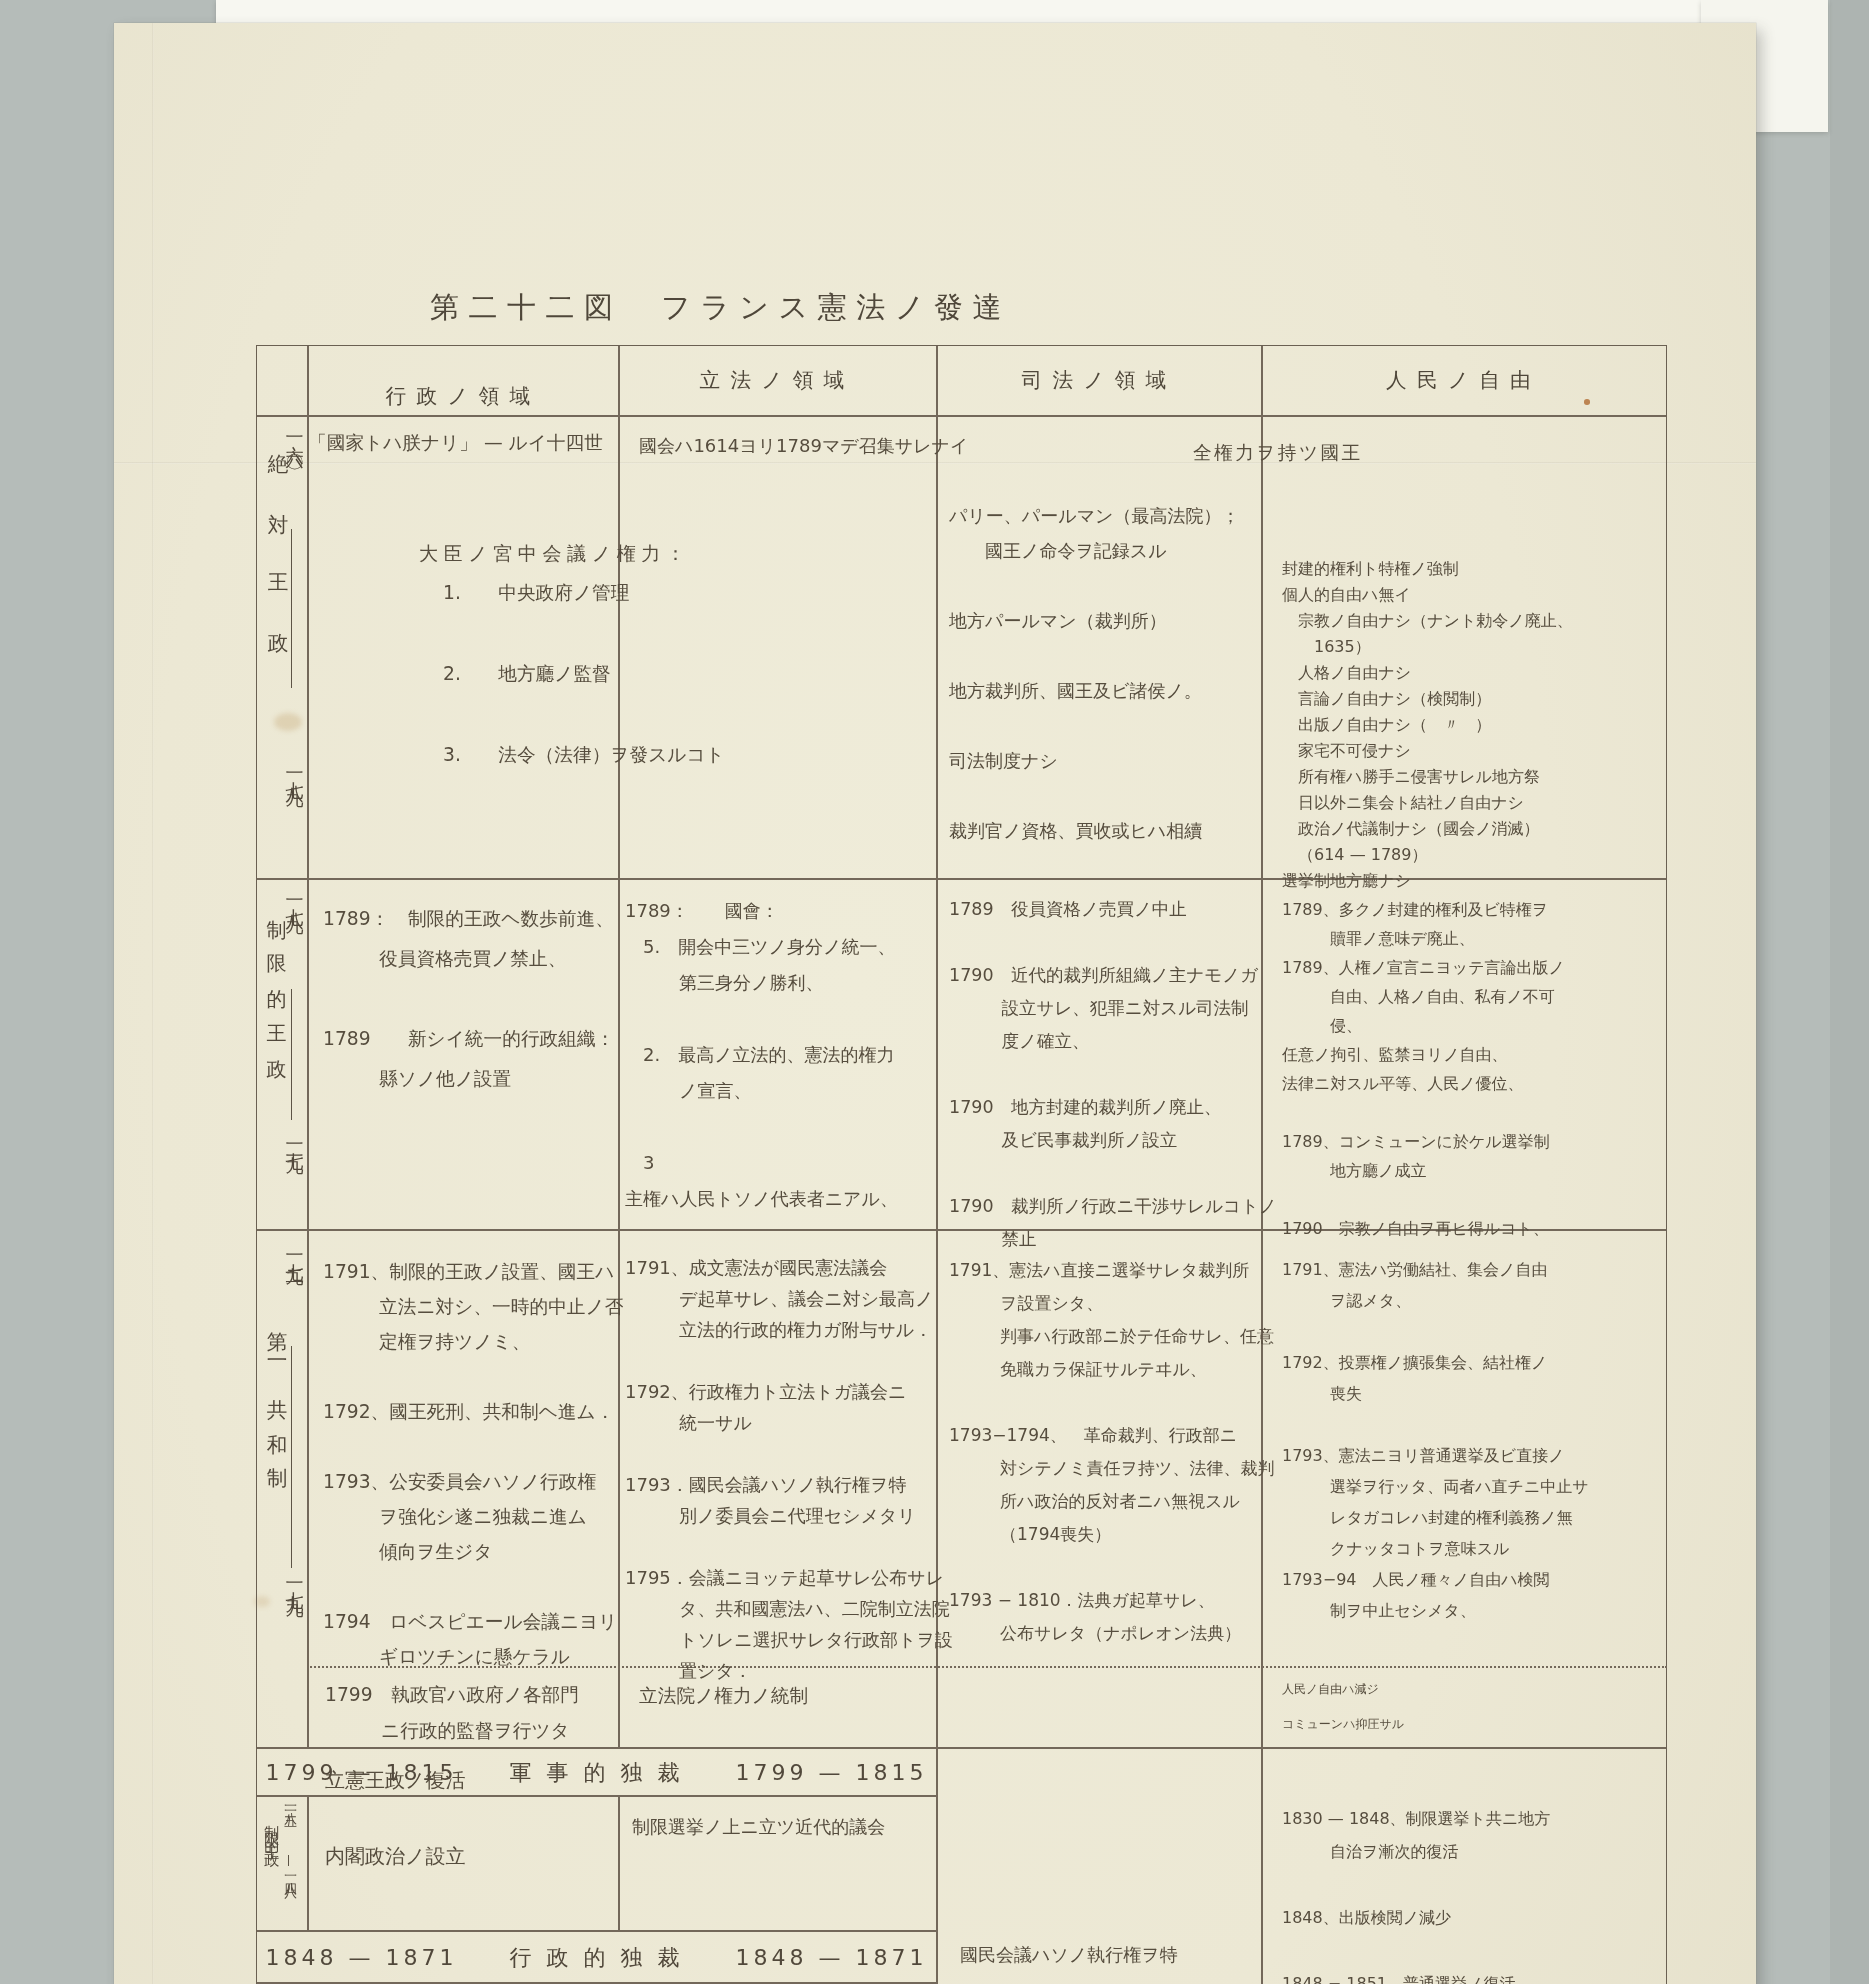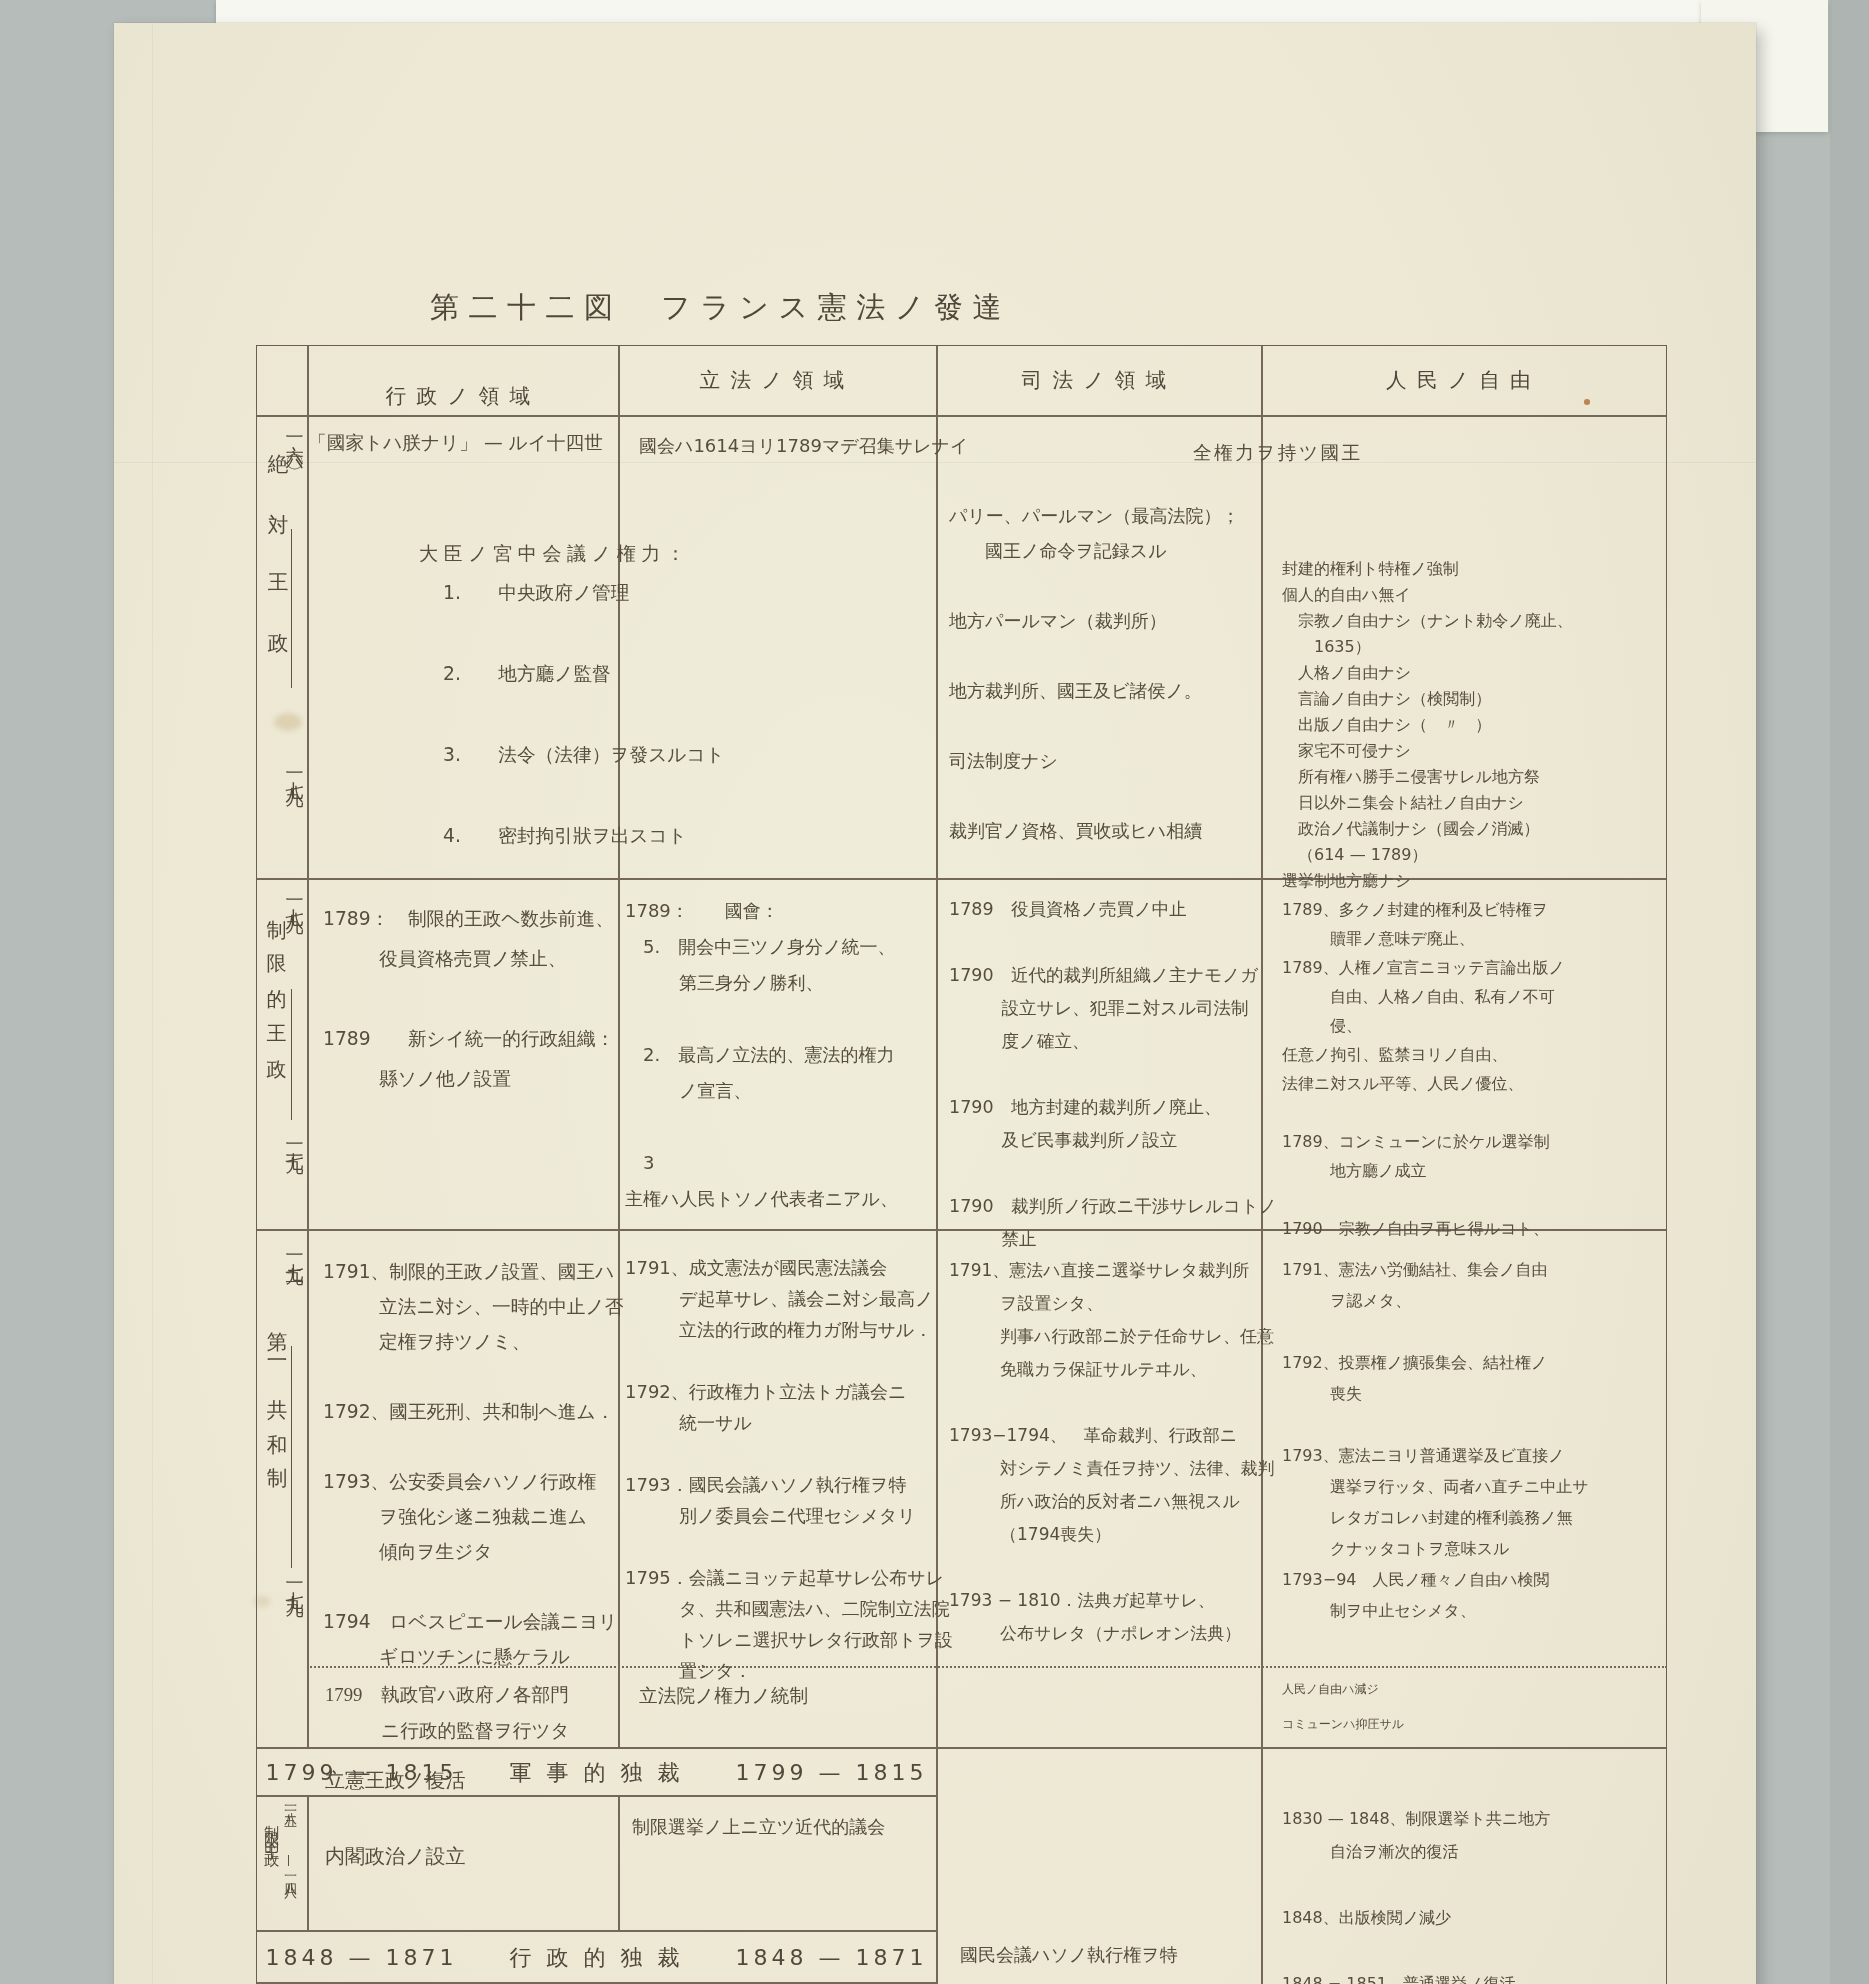--- a/index.html
+++ b/index.html
@@ -94,37 +94,37 @@
       <div class="eline" style="left:34px;top:1000px;height:222px;"></div>
       <div class="vert" style="left:25.4px;top:1227px;font-size:18px;letter-spacing:4px;">一七九九</div>
 
       <div class="vert" style="left:4.8px;top:1467px;font-size:15px;letter-spacing:7.1px;">制限的王政</div>
       <div class="vert" style="left:24.6px;top:1453px;font-size:12.7px;letter-spacing:2.4px;">一八一五</div>
       <div class="eline" style="left:31px;top:1509px;height:11px;"></div>
       <div class="vert" style="left:24.6px;top:1523px;font-size:12.7px;letter-spacing:2.4px;">一八四八</div>
 
       <div class="one" style="left:51px;top:84px;">「國家トハ朕ナリ」 — ルイ十四世</div>
       <div class="one" style="left:162px;top:195px;font-size:19px;letter-spacing:5.6px;">大臣ノ宮中会議ノ権力：</div>
-      <div class="cell" style="left:186px;top:206px;line-height:81px;font-size:18.7px;"><div class="ln">1.　　中央政府ノ管理</div><div class="ln">2.　　地方廳ノ監督</div><div class="ln">3.　　法令（法律）ヲ發スルコト</div><div class="ln">4.　　密封拘引狀ヲ出スコト</div></div>
+      <div class="cell" style="left:186px;top:206px;line-height:81px;font-size:18.7px;"><div class="ln">1.　　中央政府ノ管理</div><div class="ln">2.　　地方廳ノ監督</div><div class="ln">3.　　法令（法律）ヲ發スルコト</div></div>
       <div class="cell" style="left:382px;top:84px;line-height:32px;"><div class="ln">國会ハ1614ヨリ1789マデ召集サレナイ</div></div>
       <div class="one" style="left:936px;top:94px;letter-spacing:2.4px;">全権力ヲ持ツ國王</div>
       <div class="cell" style="left:692px;top:152px;font-size:18px;line-height:35px;"><div class="ln">パリー、パールマン（最高法院）；</div><div class="ln">　　國王ノ命令ヲ記録スル</div><div class="ln">&nbsp;</div><div class="ln">地方パールマン（裁判所）</div><div class="ln">&nbsp;</div><div class="ln">地方裁判所、國王及ビ諸侯ノ。</div><div class="ln">&nbsp;</div><div class="ln">司法制度ナシ</div><div class="ln">&nbsp;</div><div class="ln">裁判官ノ資格、買收或ヒハ相續</div></div>
       <div class="cell" style="left:1025px;top:210px;font-size:16px;line-height:26px;"><div class="ln">封建的権利ト特権ノ強制</div><div class="ln">個人的自由ハ無イ</div><div class="ln">　宗教ノ自由ナシ（ナント勅令ノ廃止、</div><div class="ln">　　1635）</div><div class="ln">　人格ノ自由ナシ</div><div class="ln">　言論ノ自由ナシ（検閲制）</div><div class="ln">　出版ノ自由ナシ（　〃　）</div><div class="ln">　家宅不可侵ナシ</div><div class="ln">　所有権ハ勝手ニ侵害サレル地方祭</div><div class="ln">　日以外ニ集会ト結社ノ自由ナシ</div><div class="ln">　政治ノ代議制ナシ（國会ノ消滅）</div><div class="ln">　（614 — 1789）</div><div class="ln">選挙制地方廳ナシ</div></div>
 
       <div class="cell" style="left:66px;top:553px;line-height:40px;font-size:18.7px;"><div class="ln">1789：　制限的王政ヘ数歩前進、</div><div class="ln">　　　役員資格売買ノ禁止、</div><div class="ln">&nbsp;</div><div class="ln">1789　　新シイ統一的行政組織：</div><div class="ln">　　　縣ソノ他ノ設置</div></div>
       <div class="cell" style="left:368px;top:547px;line-height:36px;"><div class="ln">1789：　　國會：</div><div class="ln">　5.　開会中三ツノ身分ノ統一、</div><div class="ln">　　　第三身分ノ勝利、</div><div class="ln">&nbsp;</div><div class="ln">　2.　最高ノ立法的、憲法的権力</div><div class="ln">　　　ノ宣言、</div><div class="ln">&nbsp;</div><div class="ln">　3</div><div class="ln">主権ハ人民トソノ代表者ニアル、</div></div>
       <div class="cell" style="left:692px;top:547px;font-size:17.5px;line-height:33px;"><div class="ln">1789　役員資格ノ売買ノ中止</div><div class="ln">&nbsp;</div><div class="ln">1790　近代的裁判所組織ノ主ナモノガ</div><div class="ln">　　　設立サレ、犯罪ニ対スル司法制</div><div class="ln">　　　度ノ確立、</div><div class="ln">&nbsp;</div><div class="ln">1790　地方封建的裁判所ノ廃止、</div><div class="ln">　　　及ビ民事裁判所ノ設立</div><div class="ln">&nbsp;</div><div class="ln">1790　裁判所ノ行政ニ干渉サレルコトノ</div><div class="ln">　　　禁止</div></div>
       <div class="cell" style="left:1025px;top:549px;font-size:16px;line-height:29px;"><div class="ln">1789、多クノ封建的権利及ビ特権ヲ</div><div class="ln">　　　贖罪ノ意味デ廃止、</div><div class="ln">1789、人権ノ宣言ニヨッテ言論出版ノ</div><div class="ln">　　　自由、人格ノ自由、私有ノ不可</div><div class="ln">　　　侵、</div><div class="ln">任意ノ拘引、監禁ヨリノ自由、</div><div class="ln">法律ニ対スル平等、人民ノ優位、</div><div class="ln">&nbsp;</div><div class="ln">1789、コンミューンに於ケル選挙制</div><div class="ln">　　　地方廳ノ成立</div><div class="ln">&nbsp;</div><div class="ln">1790　宗教ノ自由ヲ再ヒ得ルコト、</div></div>
 
       <div class="cell" style="left:66px;top:908px;line-height:35px;font-size:18.7px;"><div class="ln">1791、制限的王政ノ設置、國王ハ</div><div class="ln">　　　立法ニ対シ、一時的中止ノ否</div><div class="ln">　　　定権ヲ持ツノミ、</div><div class="ln">&nbsp;</div><div class="ln">1792、國王死刑、共和制ヘ進ム．</div><div class="ln">&nbsp;</div><div class="ln">1793、公安委員会ハソノ行政権</div><div class="ln">　　　ヲ強化シ遂ニ独裁ニ進ム</div><div class="ln">　　　傾向ヲ生ジタ</div><div class="ln">&nbsp;</div><div class="ln">1794　ロベスピエール会議ニヨリ</div><div class="ln">　　　ギロツチンに懸ケラル</div></div>
       <div class="cell" style="left:368px;top:906px;font-size:18px;line-height:31px;"><div class="ln">1791、成文憲法が國民憲法議会</div><div class="ln">　　　デ起草サレ、議会ニ対シ最高ノ</div><div class="ln">　　　立法的行政的権力ガ附与サル．</div><div class="ln">&nbsp;</div><div class="ln">1792、行政権力ト立法トガ議会ニ</div><div class="ln">　　　統一サル</div><div class="ln">&nbsp;</div><div class="ln">1793．國民会議ハソノ執行権ヲ特</div><div class="ln">　　　別ノ委員会ニ代理セシメタリ</div><div class="ln">&nbsp;</div><div class="ln">1795．会議ニヨッテ起草サレ公布サレ</div><div class="ln">　　　タ、共和國憲法ハ、二院制立法院</div><div class="ln">　　　トソレニ選択サレタ行政部トヲ設</div><div class="ln">　　　置シタ．</div></div>
       <div class="cell" style="left:692px;top:908px;font-size:17px;line-height:33px;"><div class="ln">1791、憲法ハ直接ニ選挙サレタ裁判所</div><div class="ln">　　　ヲ設置シタ、</div><div class="ln">　　　判事ハ行政部ニ於テ任命サレ、任意</div><div class="ln">　　　免職カラ保証サルテヰル、</div><div class="ln">&nbsp;</div><div class="ln">1793−1794、　革命裁判、行政部ニ</div><div class="ln">　　　対シテノミ責任ヲ持ツ、法律、裁判</div><div class="ln">　　　所ハ政治的反対者ニハ無視スル</div><div class="ln">　　　（1794喪失）</div><div class="ln">&nbsp;</div><div class="ln">1793 − 1810．法典ガ起草サレ、</div><div class="ln">　　　公布サレタ（ナポレオン法典）</div></div>
       <div class="cell" style="left:1025px;top:908px;font-size:16px;line-height:31px;"><div class="ln">1791、憲法ハ労働結社、集会ノ自由</div><div class="ln">　　　ヲ認メタ、</div><div class="ln">&nbsp;</div><div class="ln">1792、投票権ノ擴張集会、結社権ノ</div><div class="ln">　　　喪失</div><div class="ln">&nbsp;</div><div class="ln">1793、憲法ニヨリ普通選挙及ビ直接ノ</div><div class="ln">　　　選挙ヲ行ッタ、両者ハ直チニ中止サ</div><div class="ln">　　　レタガコレハ封建的権利義務ノ無</div><div class="ln">　　　クナッタコトヲ意味スル</div><div class="ln">1793−94　人民ノ種々ノ自由ハ検閲</div><div class="ln">　　　制ヲ中止セシメタ、</div></div>
 
-      <div class="cell" style="left:68px;top:1331px;line-height:36px;font-size:18.7px;font-family:Liberation Serif, serif;"><div class="ln">1799　執政官ハ政府ノ各部門</div><div class="ln">　　　ニ行政的監督ヲ行ツタ</div></div>
+      <div class="cell" style="left:68px;top:1331px;line-height:36px;font-size:18.7px;"><div class="ln">1799　執政官ハ政府ノ各部門</div><div class="ln">　　　ニ行政的監督ヲ行ツタ</div></div>
       <div class="cell" style="left:382px;top:1335px;font-size:18.7px;"><div class="ln">立法院ノ権力ノ統制</div></div>
       <div class="cell" style="left:1025px;top:1326px;font-size:12px;line-height:35px;"><div class="ln">人民ノ自由ハ減ジ</div><div class="ln">コミューンハ抑圧サル</div></div>
 
       <div class="band" style="top:1412px;">1799 — 1815　　軍 事 的 独 裁　　1799 — 1815</div>
 
       <div class="cell" style="left:68px;top:1415px;line-height:38px;font-size:20px;"><div class="ln">立憲王政ノ復活</div><div class="ln">&nbsp;</div><div class="ln">内閣政治ノ設立</div></div>
       <div class="cell" style="left:375px;top:1467px;font-size:18px;"><div class="ln">制限選挙ノ上ニ立ツ近代的議会</div></div>
 
       <div class="cell" style="left:703px;top:1582px;font-size:18px;line-height:54px;"><div class="ln">國民会議ハソノ執行権ヲ特</div><div class="ln">&nbsp;</div></div>
       <div class="cell" style="left:1025px;top:1456px;font-size:16px;line-height:33px;"><div class="ln">1830 — 1848、制限選挙ト共ニ地方</div><div class="ln">　　　自治ヲ漸次的復活</div><div class="ln">&nbsp;</div><div class="ln">1848、出版検閲ノ減少</div><div class="ln">&nbsp;</div><div class="ln">1848 − 1851　普通選挙ノ復活</div></div>

